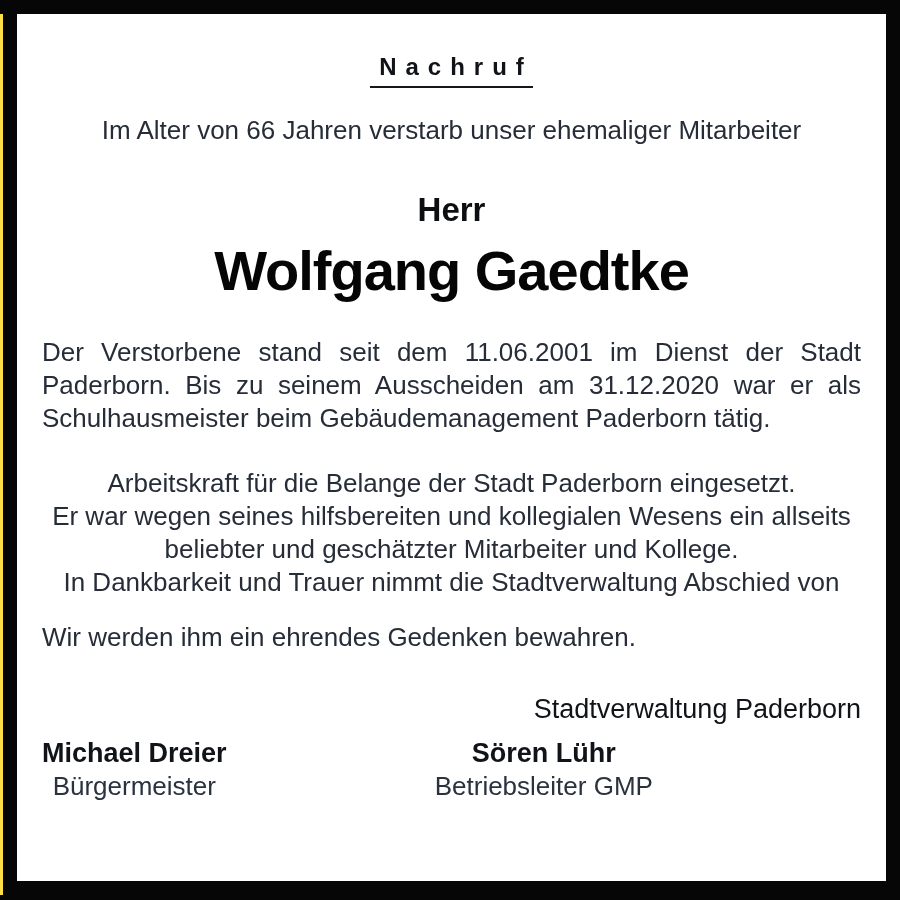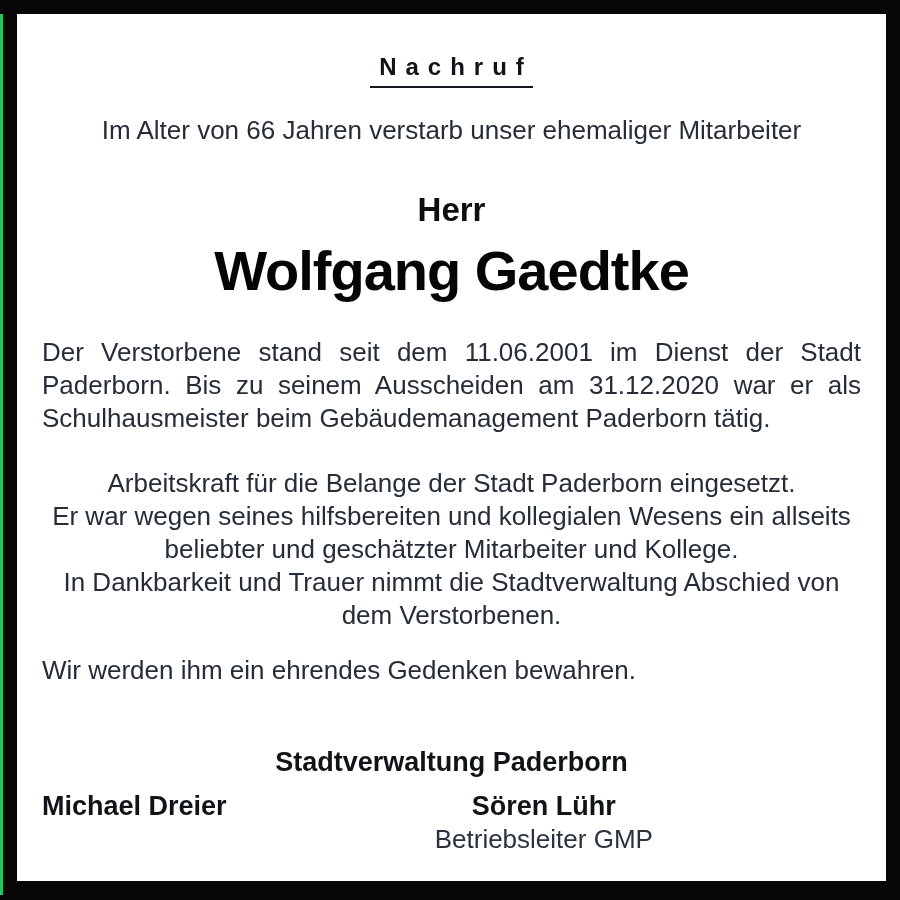--- a/index.html
+++ b/index.html
@@ -1,20 +1,20 @@
 <!DOCTYPE html>
 <html><head>
 <meta charset="utf-8">
 <style>
   html, body { margin: 0; padding: 0; background: #ffffff; }
   .page {
     position: relative;
     width: 900px;
     height: 900px;
-    background: #22c55e;
+    background: #fde047;
     overflow: hidden;
     font-family: "Liberation Sans", "DejaVu Sans", sans-serif;
   }
   .top-band {
     position: absolute; top: 0; left: 0; right: 0; height: 14px;
     background: #060606;
   }
   .bottom-band {
     position: absolute; bottom: 0; left: 0; right: 0; height: 5px;
     background: #060606;
@@ -75,26 +75,26 @@
   .p1 .lline { text-align: left; }
   .p2 { margin-top: 32px; text-align: center; }
   .closing {
     margin-top: 22px;
     font-size: 26px;
     line-height: 33px;
     color: #262d38;
     text-align: left;
   }
   .org {
-    margin-top: 60px;
+    margin-top: 40px;
     font-size: 27px;
     line-height: 30px;
-    font-weight: 700;
+    font-weight: 400;
     color: #101317;
-    text-align: center;
+    text-align: right;
   }
   .sig-row {
     margin-top: 14px;
     display: flex;
     justify-content: space-between;
     align-items: flex-start;
   }
   .sig { text-align: center; }
   .sig-name {
     font-size: 27px;
@@ -133,30 +133,30 @@
       <div class="jline">Der Verstorbene stand seit dem 11.06.2001 im Dienst der Stadt</div>
       <div class="jline">Paderborn. Bis zu seinem Ausscheiden am 31.12.2020 war er als</div>
       <div class="lline">Schulhausmeister beim Gebäudemanagement Paderborn tätig.</div>
     </div>
 
     <div class="para p2">
       <div>Arbeitskraft für die Belange der Stadt Paderborn eingesetzt.</div>
       <div>Er war wegen seines hilfsbereiten und kollegialen Wesens ein allseits</div>
       <div>beliebter und geschätzter Mitarbeiter und Kollege.</div>
       <div>In Dankbarkeit und Trauer nimmt die Stadtverwaltung Abschied von</div>
-      <div>dem Verstorbenen.</div>
     </div>
 
     <div class="closing">Wir werden ihm ein ehrendes Gedenken bewahren.</div>
 
     <div class="org">Stadtverwaltung Paderborn</div>
 
     <div class="sig-row">
       <div class="sig">
         <div class="sig-name">Michael Dreier</div>
+        <div class="sig-role">Bürgermeister</div>
       </div>
       <div class="sig">
         <div class="sig-name">Sören Lühr</div>
         <div class="sig-role">Betriebsleiter GMP</div>
       </div>
       <div class="sig">
       </div>
     </div>
 
   </div>

